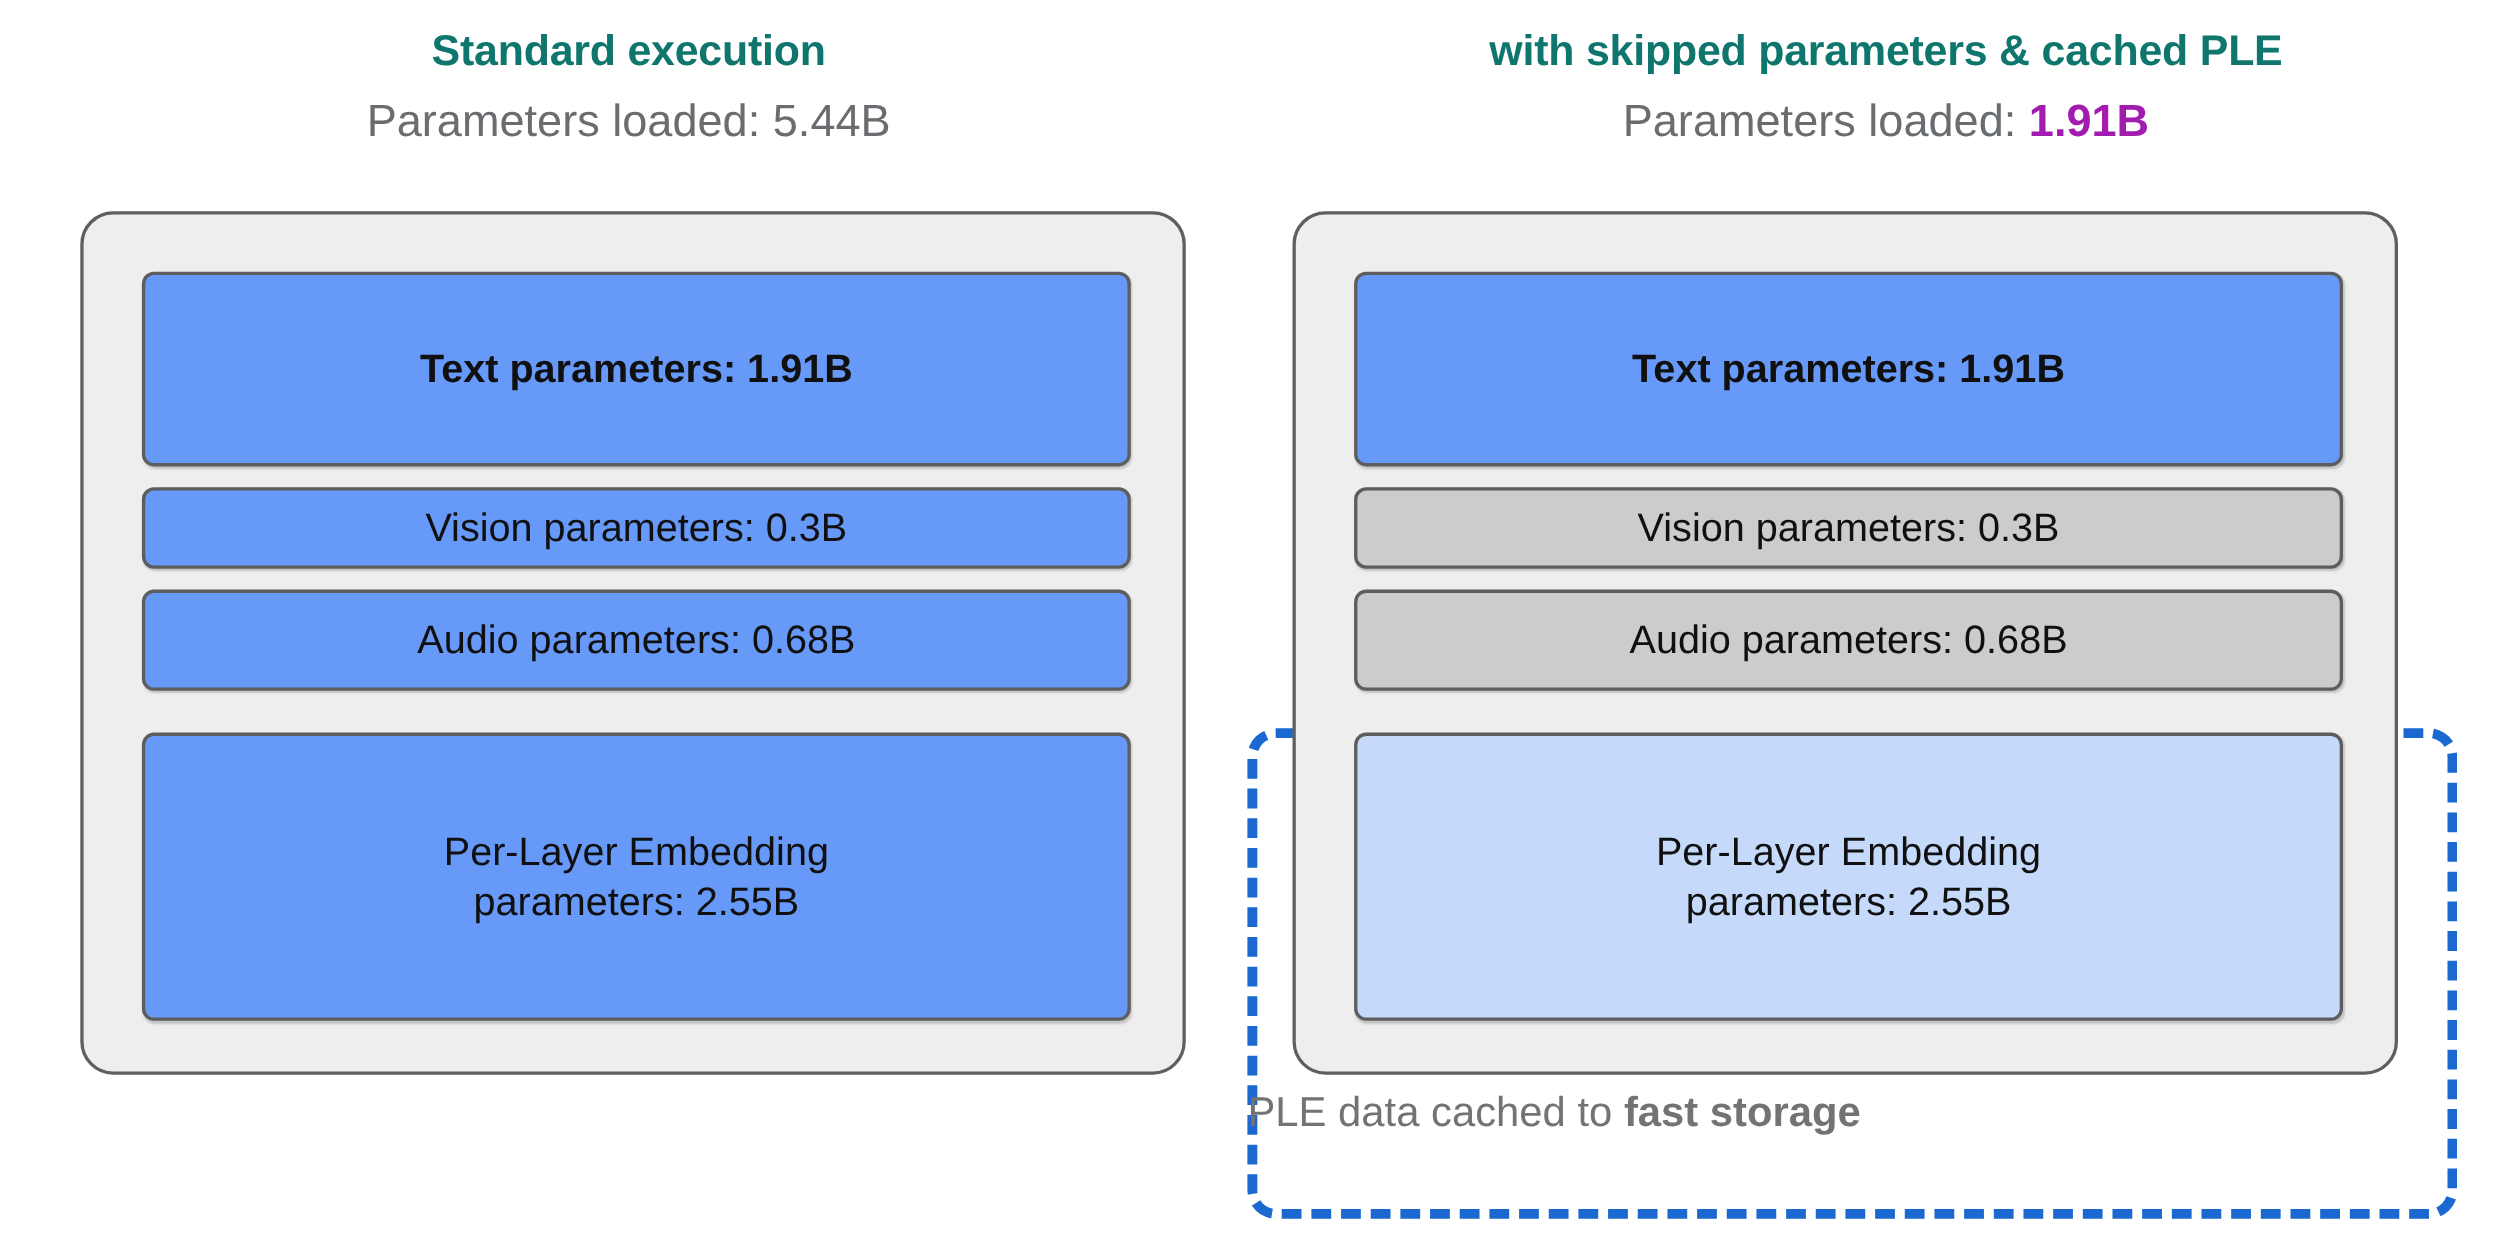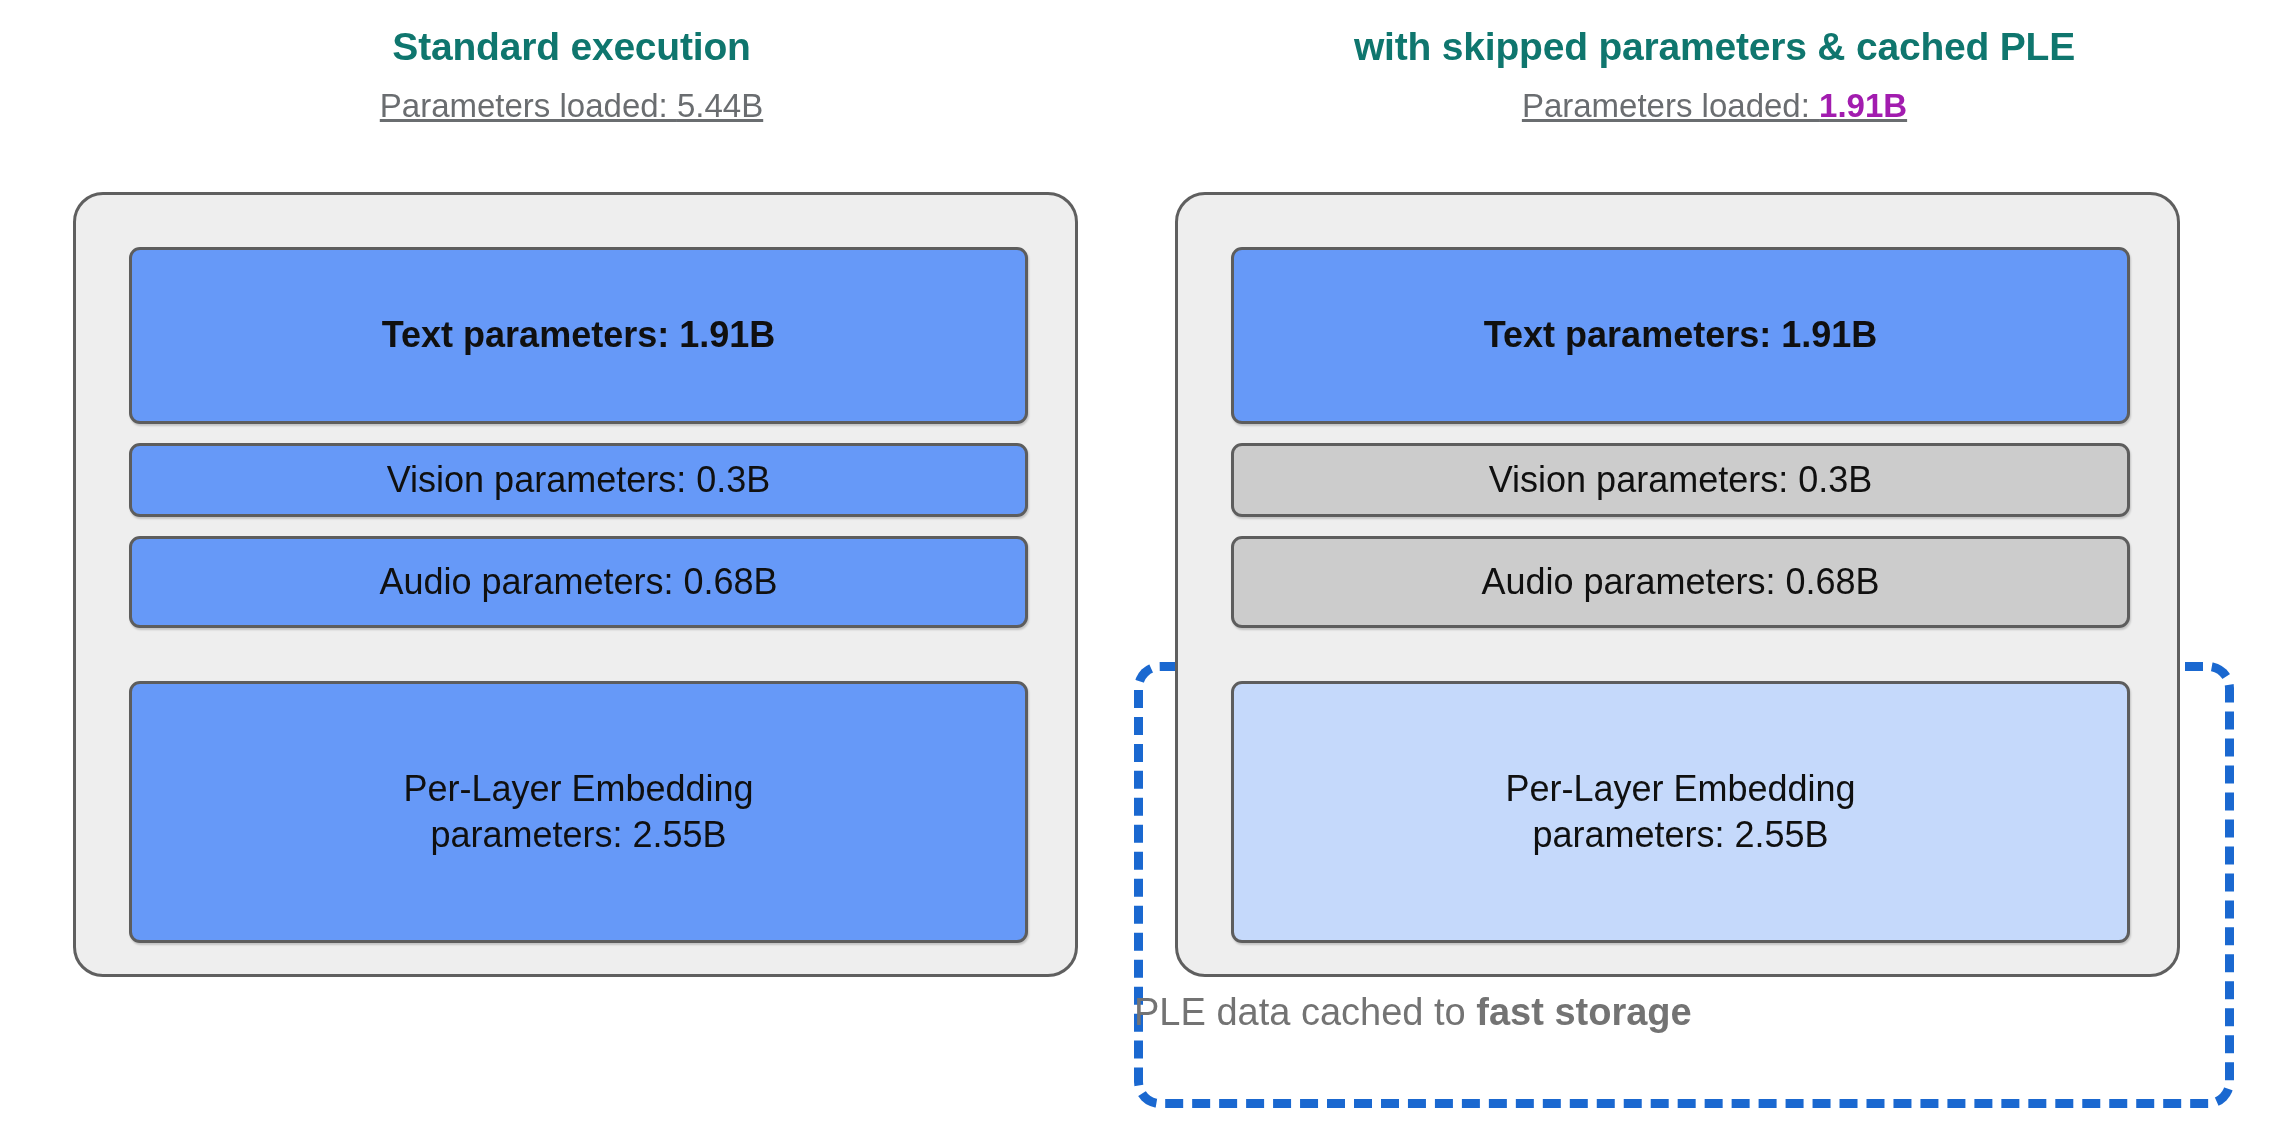--- a/index.html
+++ b/index.html
@@ -35,27 +35,26 @@
     font-size: 39px;
     font-weight: bold;
     color: #0f766e;
     letter-spacing: -0.2px;
     margin-top: 24px;
     line-height: 1.18;
     white-space: nowrap;
   }
   .col-subtitle {
     text-align: center;
-    font-size: 33px;
+    font-size: 41px;
     font-weight: normal;
     color: #6a6d70;
     margin-top: 16px;
     line-height: 1.2;
     white-space: nowrap;
-    text-decoration: underline;
   }
   .col-subtitle b {
     font-weight: bold;
     color: #a21caf;
   }
 
   
   .panel {
     position: absolute;
     background: #eeeeee;
@@ -97,21 +96,21 @@
   .fill-gray       { background: #cccccc; }
   .fill-lightblue  { background: #c5d9fb; }
 
   
   .row-x  { left: 53px; width: 899px; }
 
   
   .row-text   { top: 52px;  height: 177px; font-weight: bold; }
   .row-vision { top: 248px; height: 74px;  }
   .row-audio  { top: 341px; height: 92px;  }
-  .row-ple    { top: 486px; height: 262px; }
+  .row-ple    { top: 471px; height: 262px; }
 
   
   .cache-region {
     position: absolute;
     left: 1134px;
     top: 662px;
     width: 1100px;
     height: 446px;
     border: 9px dashed #1a68d0;
     border-radius: 26px;

